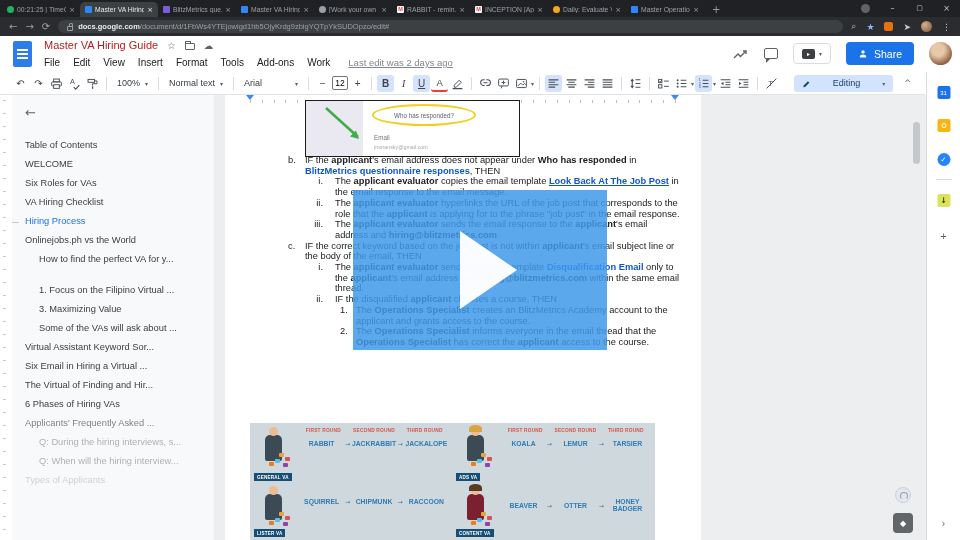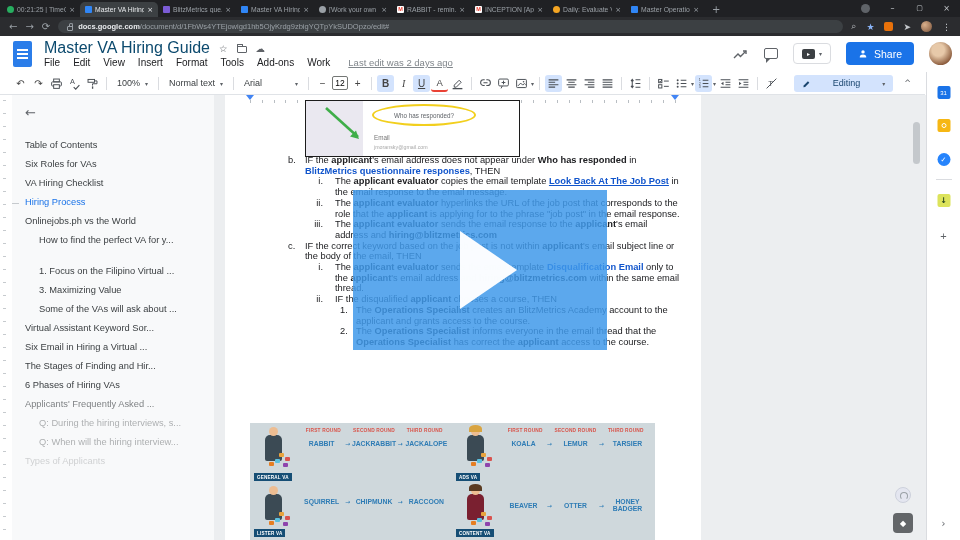--- a/index.html
+++ b/index.html
@@ -38,21 +38,21 @@
 .abicons{display:flex;gap:10px;align-items:center;color:#c3c7cb;font-size:9px;margin-left:auto;flex:none}
 .star-b{color:#8ab4f8}
 .ext{width:9px;height:9px;background:#e8710a;border-radius:2px}
 .avatar-s{width:11px;height:11px;border-radius:50%;background:radial-gradient(circle at 35% 35%,#d9b08c,#7a5239)}
 
 
 .dheader{position:absolute;left:0;top:36px;width:960px;height:36px;background:#fff}
 .dlogo{position:absolute;left:13px;top:5px;width:19px;height:26px;background:#2b7de9;border-radius:2px}
 .dlogo:before{content:"";position:absolute;left:4px;top:8px;width:11px;height:2px;background:#fff;box-shadow:0 4px 0 #fff,0 8px 0 #fff}
 .dtitle-row{position:absolute;left:44px;top:3px;display:flex;align-items:center;gap:9px}
-.dtitle{font-size:16px;color:#0c4a6e}
+.dtitle{font-size:11px;color:#b91c1c}
 .dticons{color:#5f6368;font-size:9.5px;display:flex;gap:9px;align-items:center}
 .fold{width:10px;height:7px;border:1px solid #5f6368;border-radius:1px;position:relative;margin-top:2px}
 .fold:before{content:"";position:absolute;left:-1px;top:-3px;width:4px;height:2px;border:1px solid #5f6368;border-bottom:none;border-radius:1px 1px 0 0}
 .dmenu{position:absolute;left:44px;top:21px;display:flex;gap:13px;font-size:10px;color:#202124}
 .dmenu span{cursor:default}
 .lastedit{color:#80868b;text-decoration:underline;margin-left:5px;font-size:9.5px}
 .dright{position:absolute;right:8px;top:6px;display:flex;align-items:center;gap:15px}
 .comment-ic{width:14px;height:11px;border:1.4px solid #5f6368;border-radius:2px;position:relative}
 .comment-ic:after{content:"";position:absolute;left:1px;bottom:-5px;border:2.5px solid transparent;border-top-color:#5f6368;border-left-color:#5f6368}
 .present{display:flex;align-items:center;gap:4px;border:1px solid #dadce0;border-radius:4px;height:21px;padding:0 8px}
@@ -432,31 +432,32 @@
     </span>
     <span class="chevup ico">^</span>
   </div>
 
   <div class="vruler"></div>
 
   <div class="outline">
     <div class="backarrow ico">←</div>
     <div id="outline-items">
         <div class="oitem" style="padding-left: 13px;">Table of Contents</div>
+        <div class="oitem" style="padding-left: 13px;">WELCOME</div>
         <div class="oitem" style="padding-left: 13px;">Six Roles for VAs</div>
         <div class="oitem" style="padding-left: 13px;">VA Hiring Checklist</div>
         <div class="oitem active" style="padding-left: 13px;">Hiring Process</div>
         <div class="oitem" style="padding-left: 13px;">Onlinejobs.ph vs the World</div>
         <div class="oitem" style="padding-left: 27px;">How to find the perfect VA for y...</div>
         <div class="oitem" style="padding-left: 27px; margin-top: 12px;">1. Focus on the Filipino Virtual ...</div>
         <div class="oitem" style="padding-left: 27px;">3. Maximizing Value</div>
         <div class="oitem" style="padding-left: 27px;">Some of the VAs will ask about ...</div>
         <div class="oitem" style="padding-left: 13px;">Virtual Assistant Keyword Sor...</div>
         <div class="oitem" style="padding-left: 13px;">Six Email in Hiring a Virtual ...</div>
-        <div class="oitem" style="padding-left: 13px;">The Stages of Finding and Hir...</div>
+        <div class="oitem" style="padding-left: 13px;">The Virtual of Finding and Hir...</div>
         <div class="oitem" style="padding-left: 13px;">6 Phases of Hiring VAs</div>
         <div class="oitem dim1" style="padding-left: 13px;">Applicants' Frequently Asked ...</div>
         <div class="oitem dim2" style="padding-left: 27px;">Q: During the hiring interviews, s...</div>
         <div class="oitem dim2" style="padding-left: 27px;">Q: When will the hiring interview...</div>
         <div class="oitem dim3" style="padding-left: 13px;">Types of Applicants</div>
       </div>
   </div>
 
   <div class="canvas">
     <div class="page">

